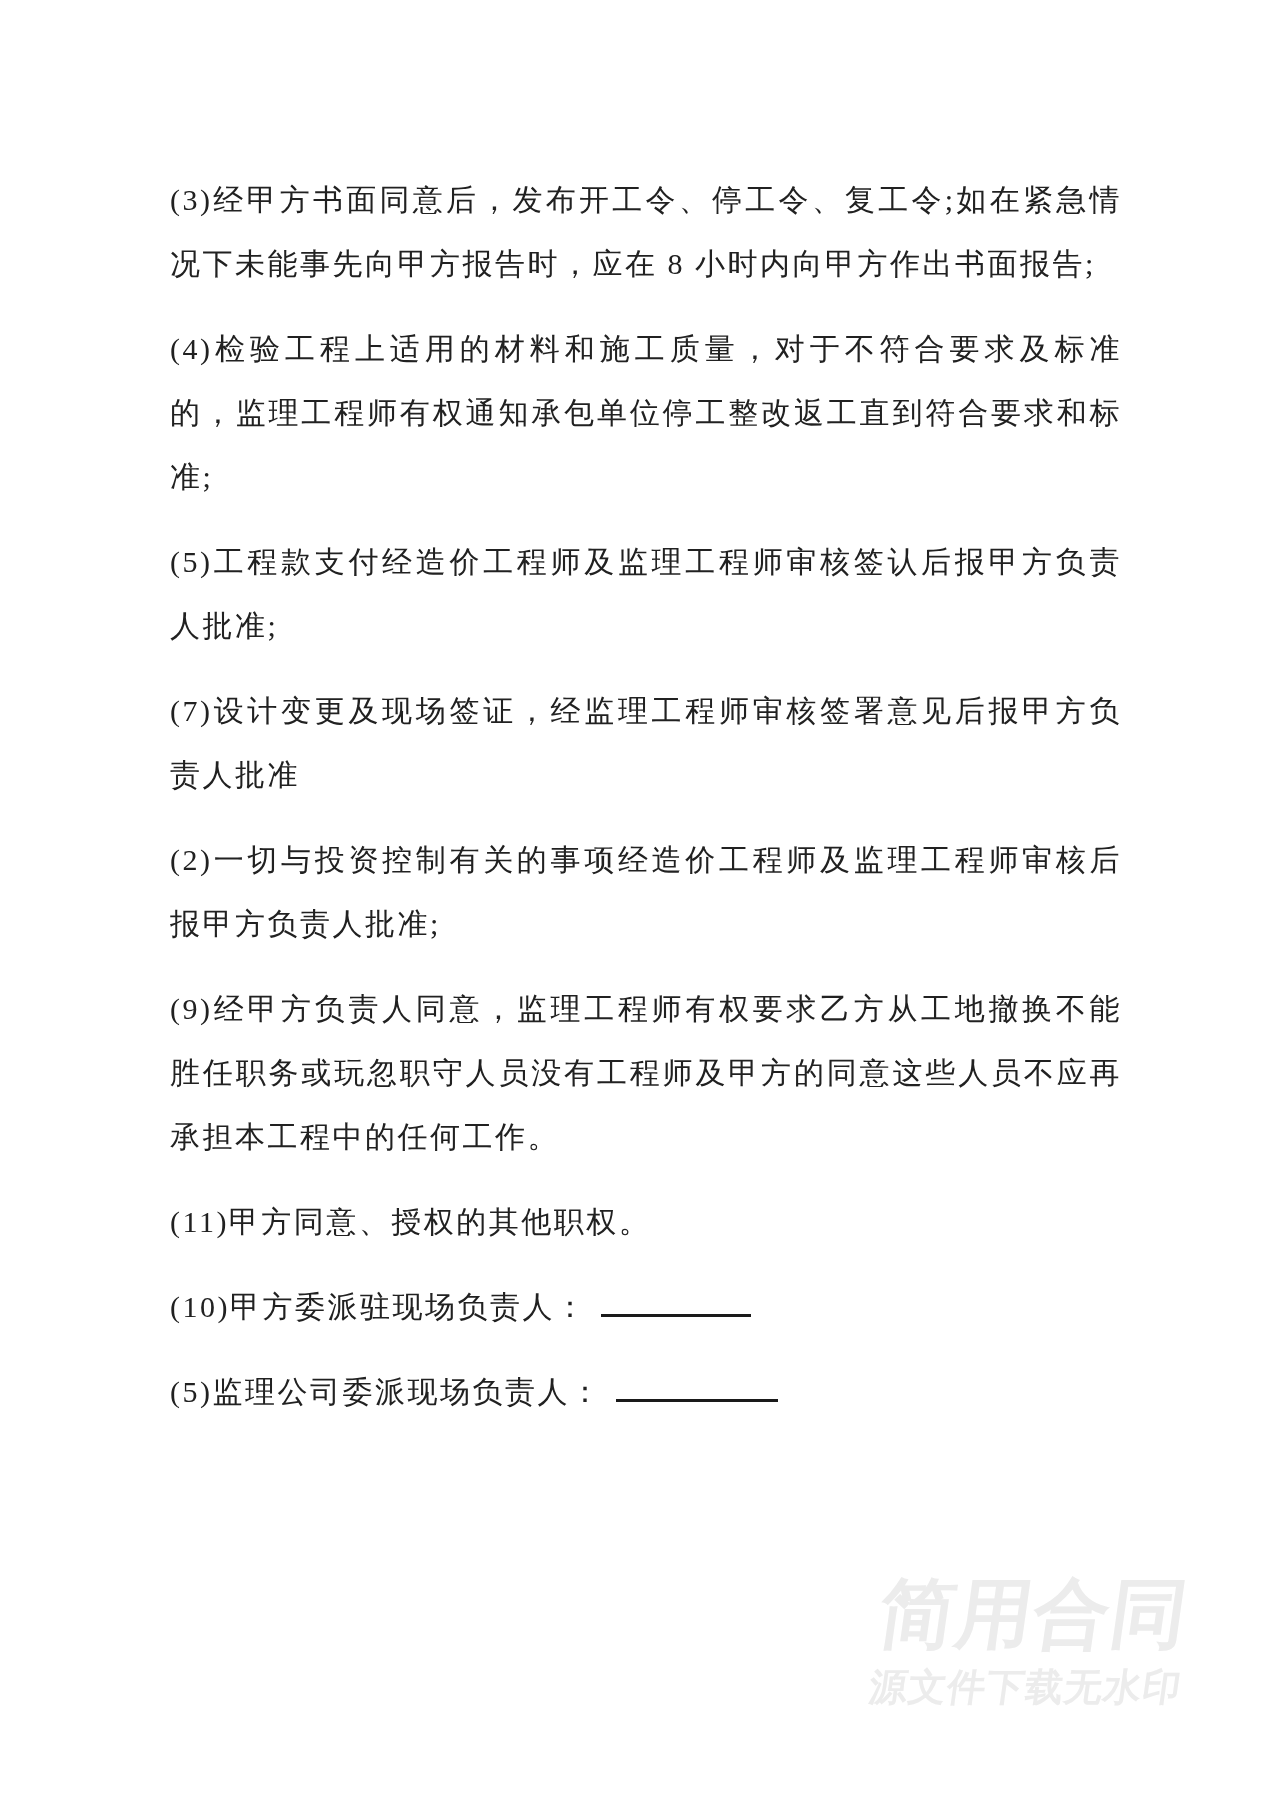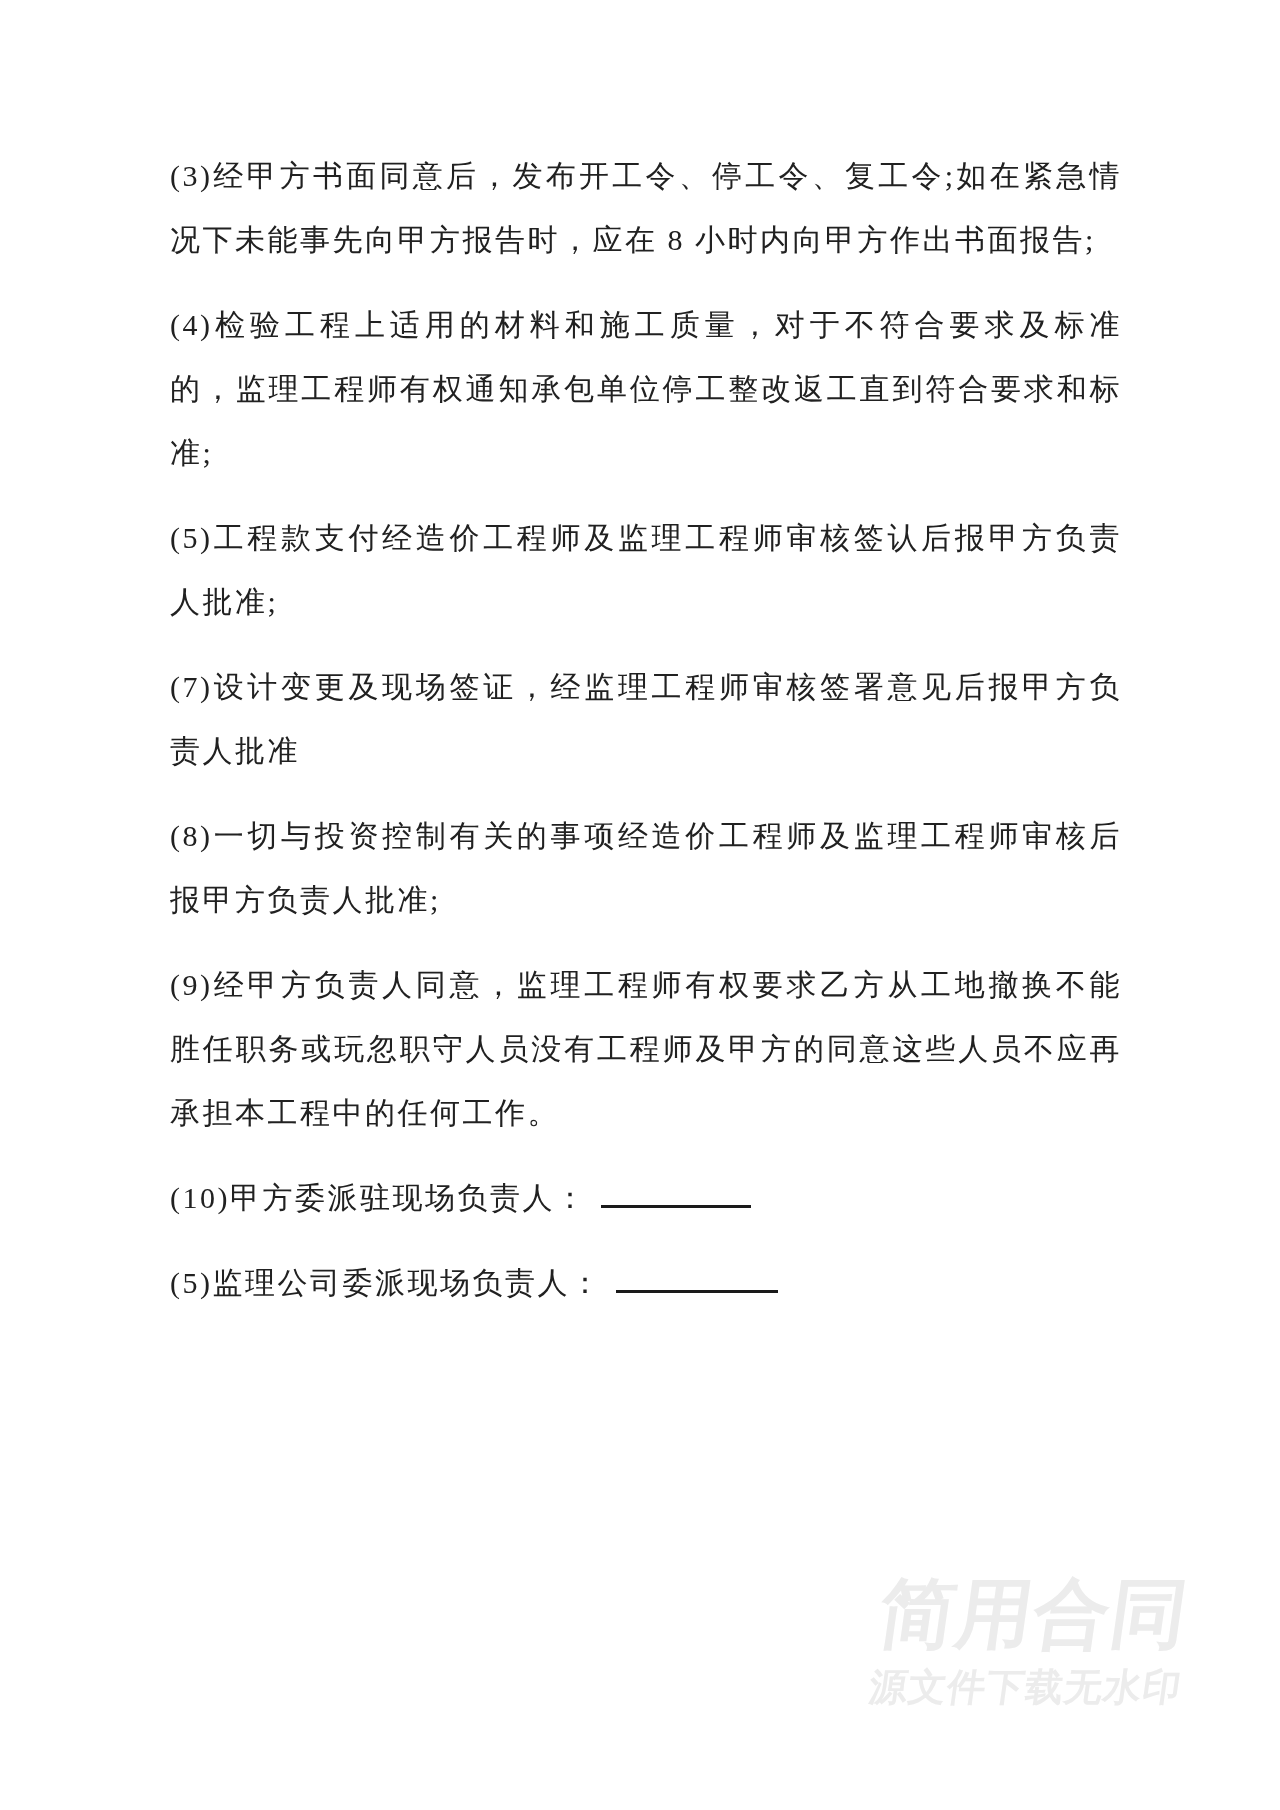--- a/index.html
+++ b/index.html
@@ -14,21 +14,21 @@
     overflow: hidden;
     font-family: "Liberation Serif", "DejaVu Serif", serif;
   }
   .page {
     position: absolute;
     inset: 0;
   }
   .doc-body {
     position: absolute;
     left: 170px;
-    top: 144px;
+    top: 168px;
     width: 952px;
     font-size: 30px;
     color: #212121;
     letter-spacing: 2.5px;
     text-align: justify;
   }
   .para {
     margin: 0 0 21px 0;
     line-height: 64px;
   }
@@ -75,25 +75,26 @@
 
     <p class="para"><span>(3)经甲方书面同意后，发布开工令、停工令、复工令;如在紧急情况下未能事先向甲方报告时，应在 8 小时内向甲方作出书面报告;</span></p>
 
     <p class="para"><span>(4)检验工程上适用的材料和施工质量，对于不符合要求及标准的，监理工程师有权通知承包单位停工整改返工直到符合要求和标准;</span></p>
 
     <p class="para"><span>(5)工程款支付经造价工程师及监理工程师审核签认后报甲方负责人批准;</span></p>
 
 
     <p class="para"><span>(7)设计变更及现场签证，经监理工程师审核签署意见后报甲方负责人批准</span></p>
 
-    <p class="para"><span>(8)一切与投资控制有关的事项经造价工程师及监理工程师审核后报甲方负责人批准;</span></p>
+    <p class="para"><span>(2)一切与投资控制有关的事项经造价工程师及监理工程师审核后报甲方负责人批准;</span></p>
 
     <p class="para"><span>(9)经甲方负责人同意，监理工程师有权要求乙方从工地撤换不能胜任职务或玩忽职守人员没有工程师及甲方的同意这些人员不应再承担本工程中的任何工作。</span></p>
 
 
+    <p class="para"><span>(11)甲方同意、授权的其他职权。</span></p>
 
     <p class="para"><span>(10)甲方委派驻现场负责人：</span><span class="blank blank-12"></span></p>
 
     <p class="para"><span>(5)监理公司委派现场负责人：</span><span class="blank blank-13"></span></p>
 
   </div>
 
   <div class="watermark">
     <div class="watermark-title">简用合同</div>
     <div class="watermark-subtitle">源文件下载无水印</div>

